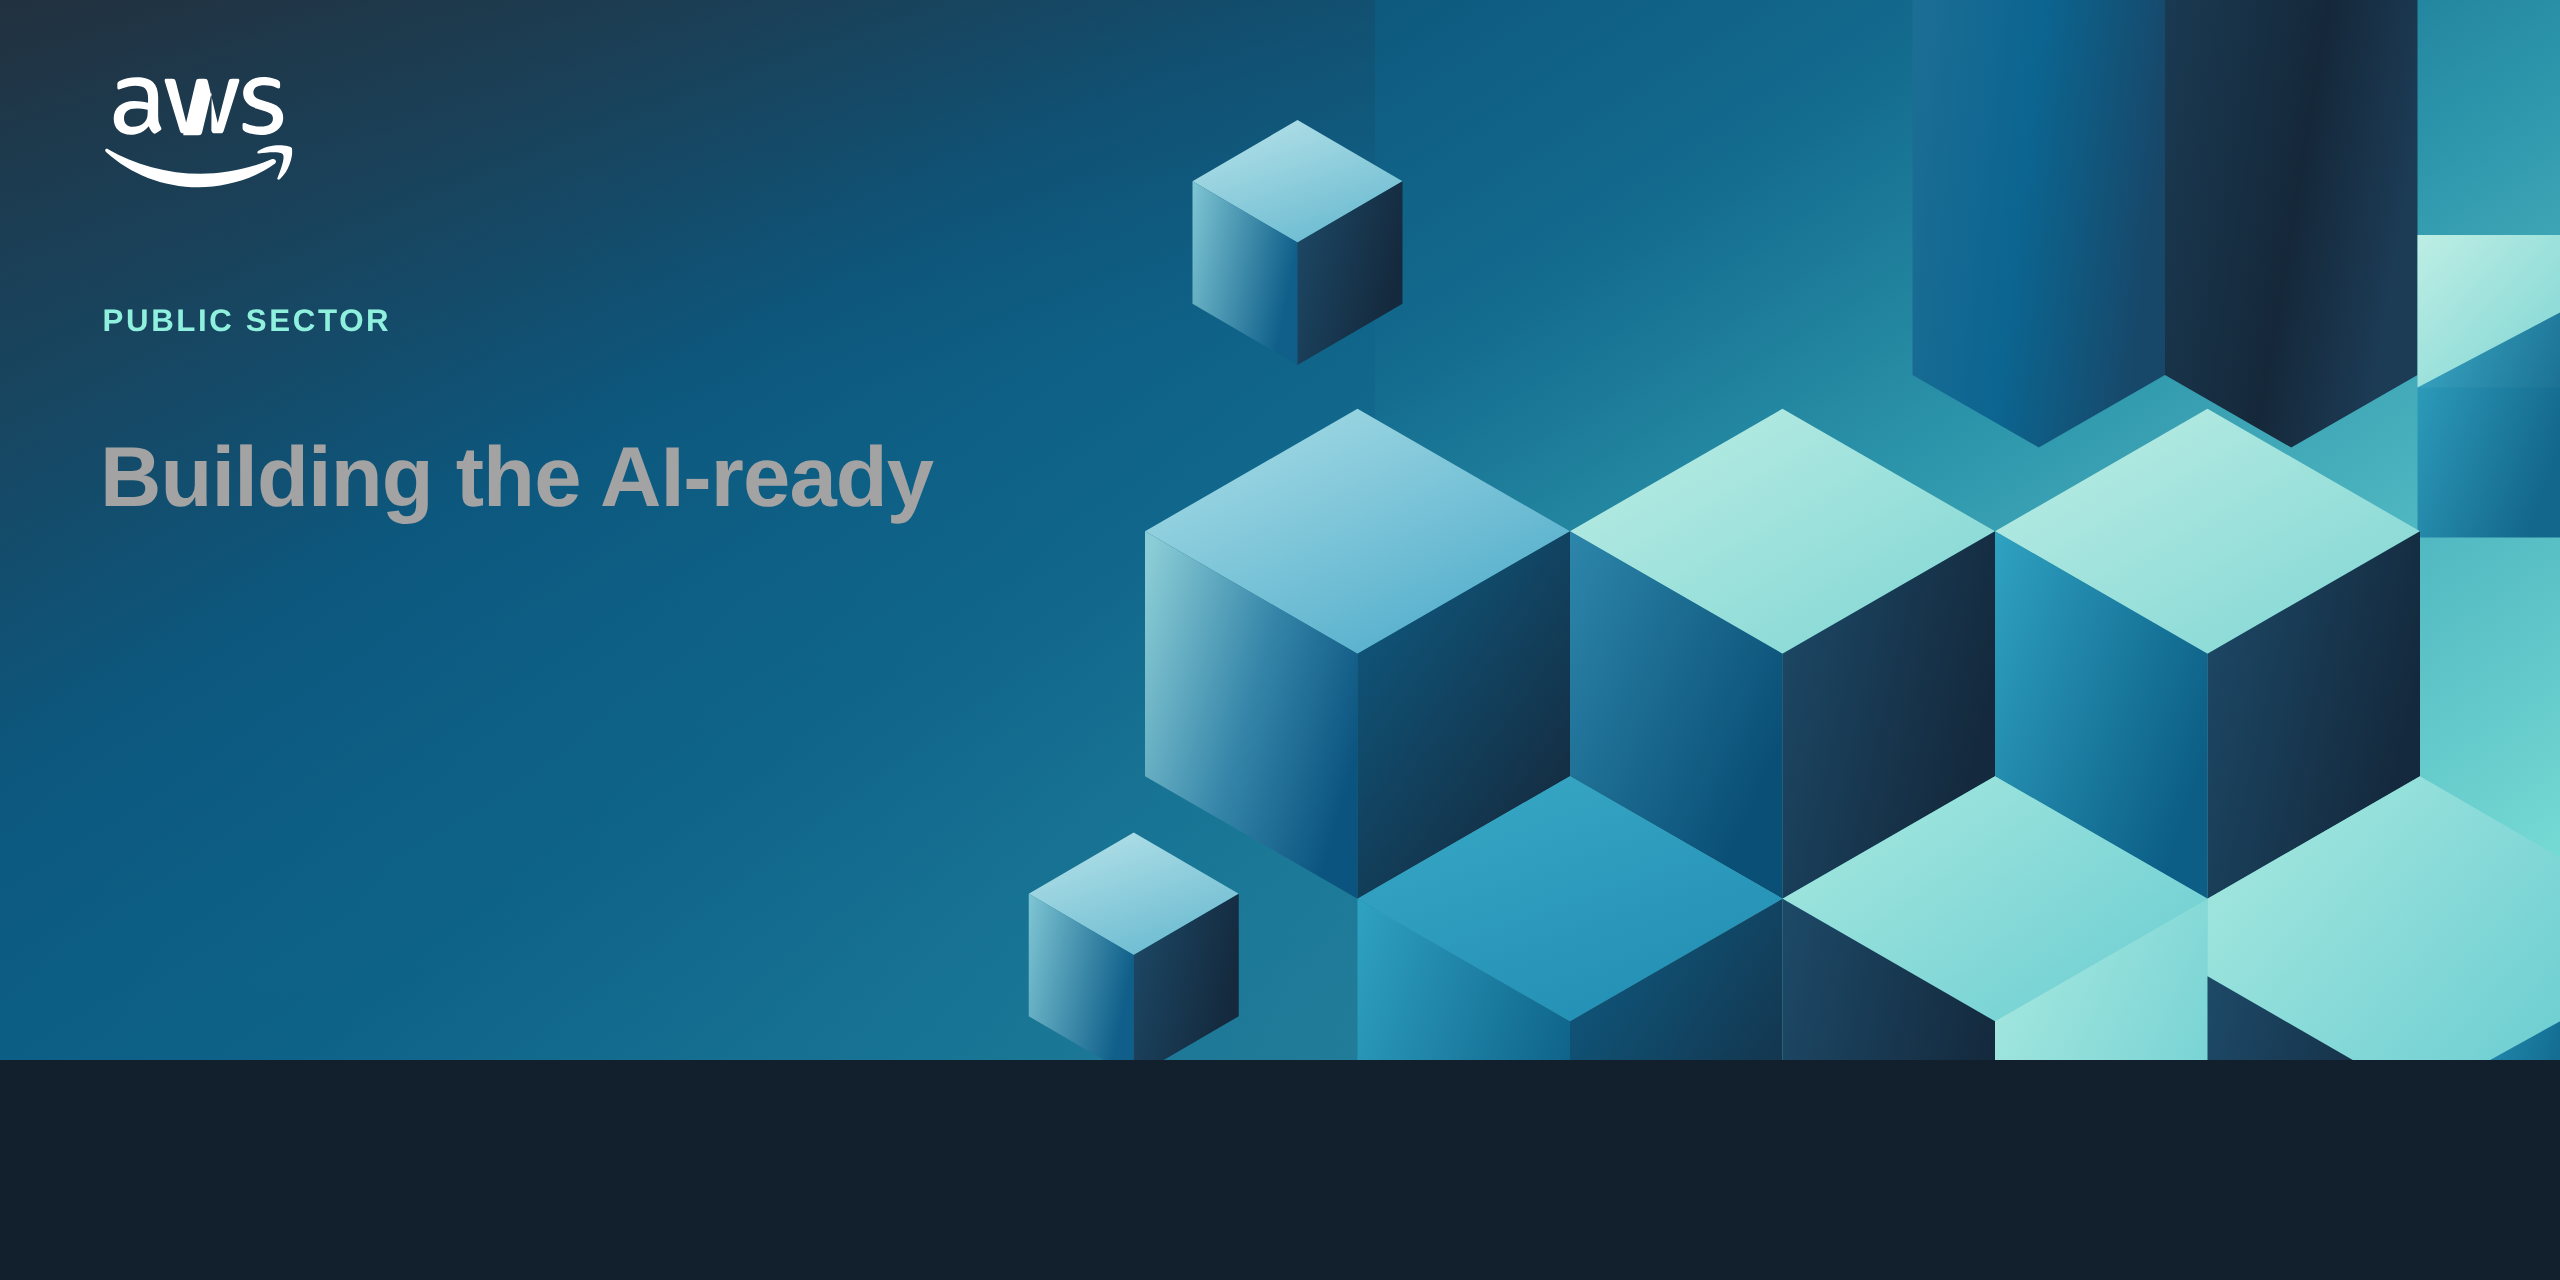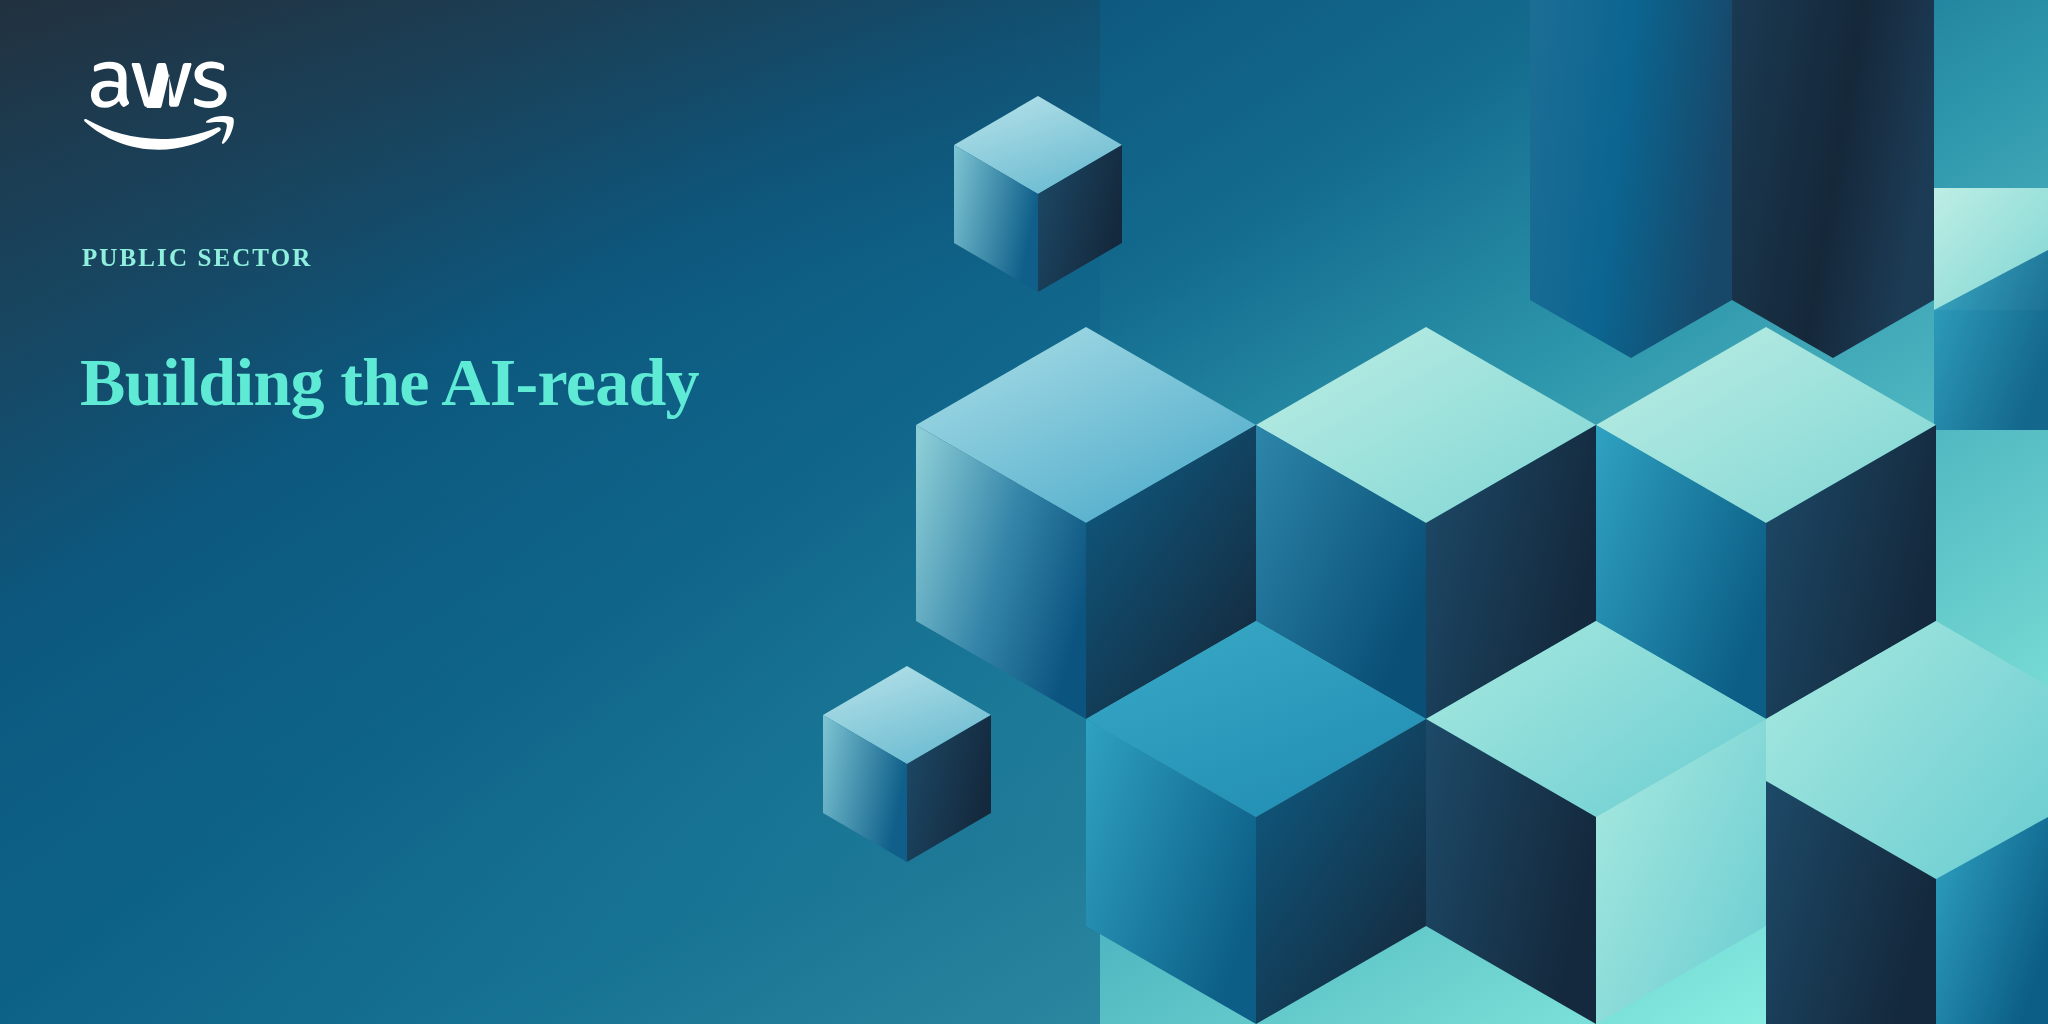--- a/index.html
+++ b/index.html
@@ -3,23 +3,23 @@
 <meta charset="utf-8">
 <style>
   html, body {
     margin: 0;
     padding: 0;
     background: #12202e;
   }
   #banner {
     position: relative;
     width: 2048px;
-    height: 1024px;
+    height: 848px;
     overflow: hidden;
-    font-family: Liberation Serif, serif;
+    font-family: Liberation Sans, sans-serif;
   }
   #bg-gradient {
     position: absolute;
     inset: 0;
     z-index: 0;
   }
   #iso-scene {
     position: absolute;
     inset: 0;
     z-index: 1;
@@ -54,21 +54,21 @@
     white-space: nowrap;
     line-height: 1;
   }
 
   
   #headline {
     position: absolute;
     left: 80px;
     top: 300px;
     width: 900px;
-    color: #5eead4;
+    color: #a3a3a3;
     font-size: 68px;
     font-weight: bold;
     line-height: 1.08;
     letter-spacing: -0.7px;
   }
   #headline .hl-line { display: block; white-space: nowrap; }
 </style>
 </head>
 <body>
 

